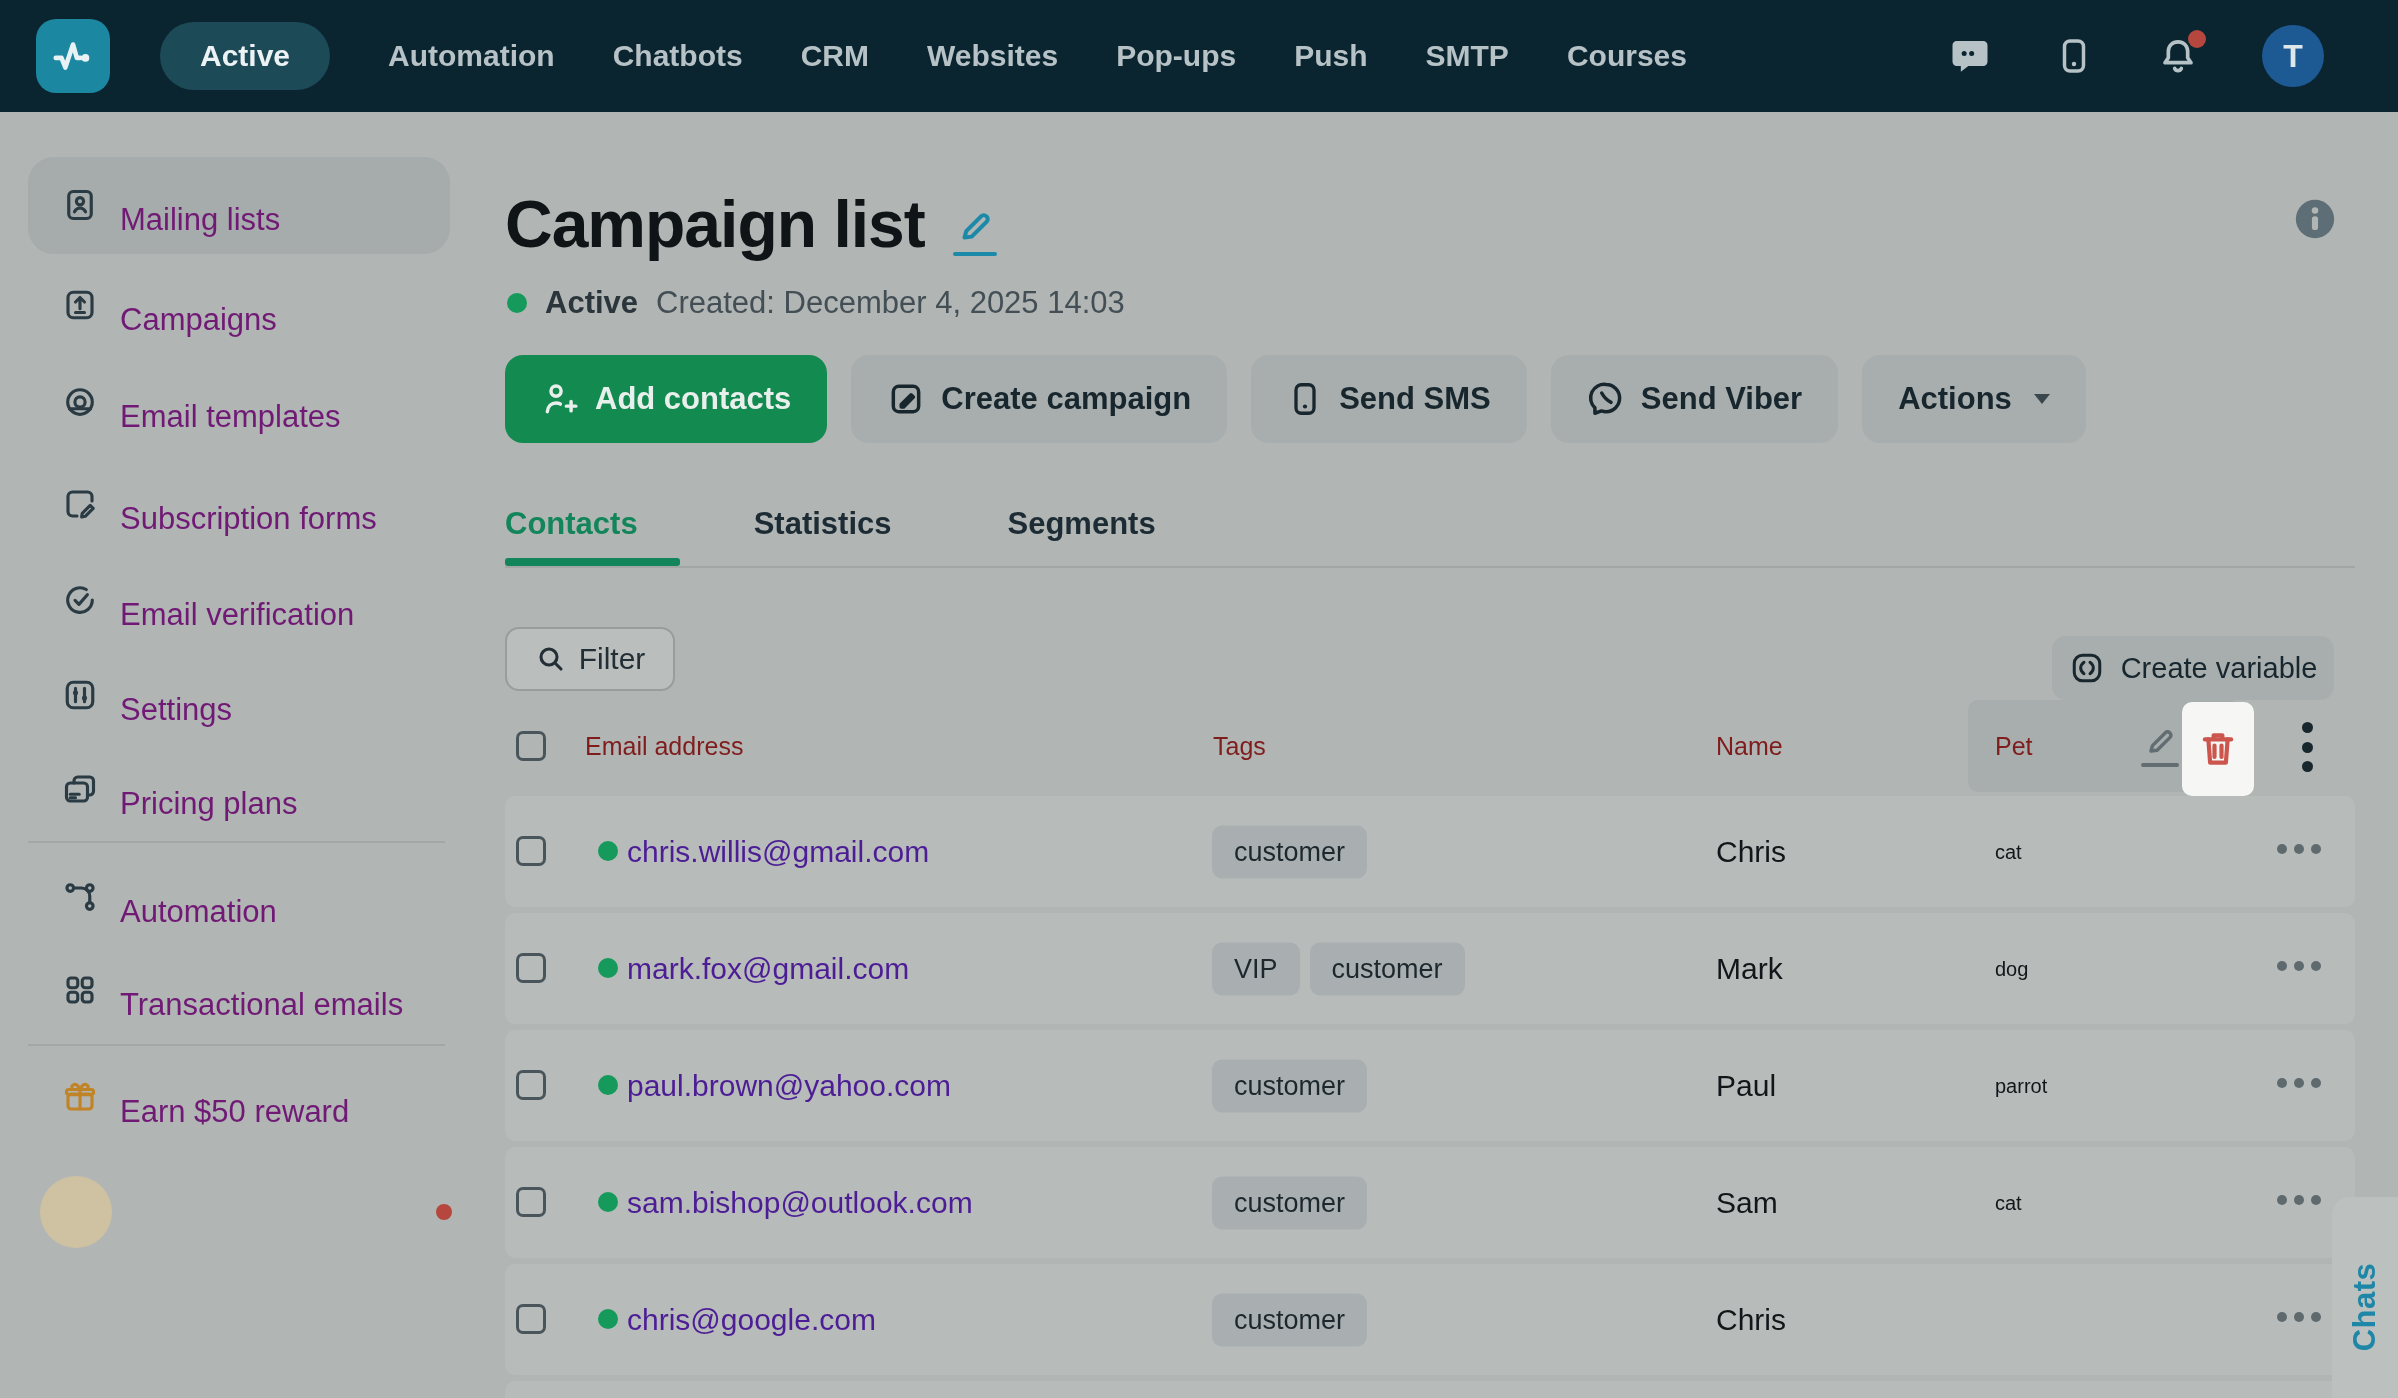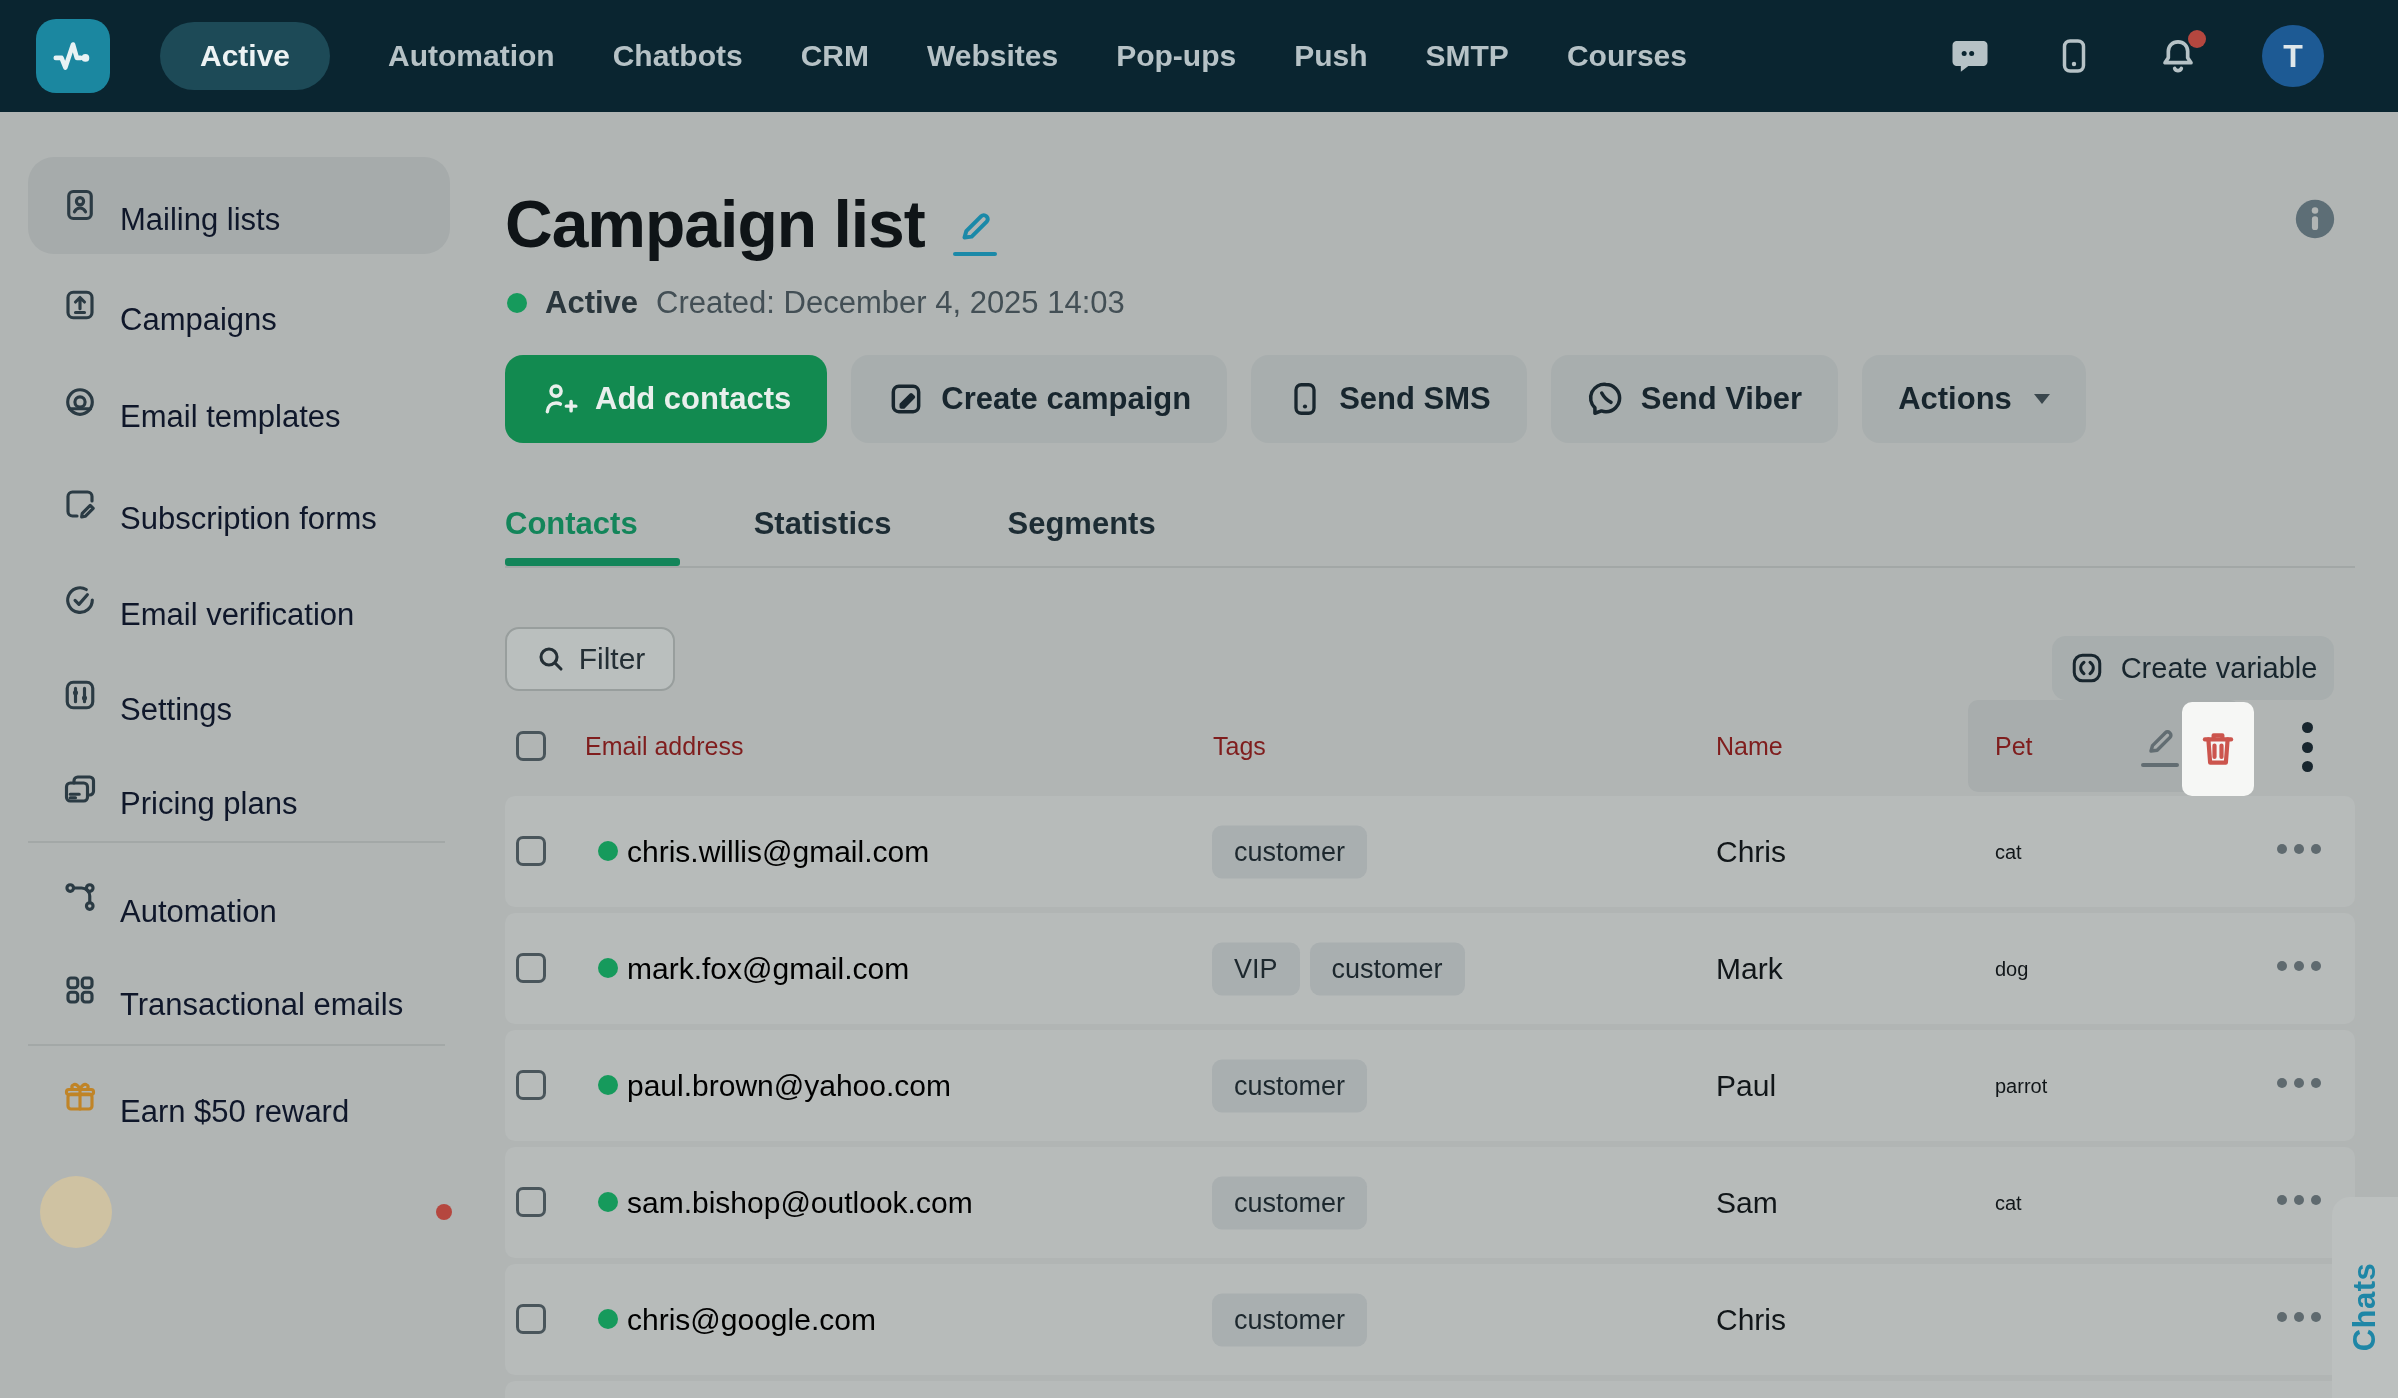--- a/index.html
+++ b/index.html
@@ -34,21 +34,21 @@
   .avatar{
     width:62px; height:62px; border-radius:50%; background:#1d5a94; color:#dfe7ea;
     display:flex; align-items:center; justify-content:center; font-size:32px; font-weight:bold;
   }
   .caret{ width:0; height:0; border-left:9px solid transparent; border-right:9px solid transparent; border-top:11px solid #9fадb1; border-top-color:#9fabb1; }
 
   
   .sidebar{ position:absolute; top:112px; left:0; width:460px; bottom:0; }
   .side-item{ position:absolute; left:28px; width:422px; height:80px; display:flex; align-items:center; cursor:pointer; }
   .side-item .ic{ margin-left:34px; width:36px; height:36px; flex:0 0 auto; display:flex; }
-  .side-item .lbl{ margin-left:22px; font-size:31px; color:#0f172a; white-space:nowrap;margin-top:30px; }
+  .side-item .lbl{ margin-left:22px; font-size:31px; color:#701a75; white-space:nowrap;margin-top:30px; }
   .side-active-bg{ position:absolute; left:28px; top:45px; width:422px; height:97px; background:#a6abab; border-radius:26px; }
   .side-div{ position:absolute; left:28px; width:417px; height:2px; background:#a3a8a7; }
   .reward-circ{ position:absolute; left:40px; top:1064px; width:72px; height:72px; border-radius:50%; background:#cfc2a2; }
   .reward-dot{ position:absolute; left:436px; top:1092px; width:16px; height:16px; border-radius:50%; background:#b5473f; }
 
   
   .page-title-row{ position:absolute; left:505px; top:186px; display:flex; align-items:center; gap:28px; }
   .page-title{ font-size:66px; font-weight:800; color:#0f1417; letter-spacing:-1px; }
   .edit-title{ display:flex; flex-direction:column; align-items:center; cursor:pointer; margin-top:14px; }
   .edit-title .bar{ width:44px; height:4px; background:#1b89a8; margin-top:4px; border-radius:2px; }
@@ -104,21 +104,21 @@
   .spotlight{
     position:absolute; left:1677px; top:2px; width:72px; height:94px; background:#f6f7f5;
     border-radius:10px; display:flex; align-items:center; justify-content:center; z-index:5;
   }
   .kebab{ position:absolute; left:1787px; top:22px; width:30px; height:50px; display:flex; flex-direction:column; align-items:center; justify-content:space-between; cursor:pointer; }
   .kebab i{ width:11px; height:11px; border-radius:50%; background:#18262e; }
 
   .row{ position:absolute; left:505px; width:1850px; height:111px; background:#b7bbba; border-radius:10px; }
   .row .cb{ position:absolute; left:11px; top:40px; }
   .row .gdot{ position:absolute; left:93px; top:45px; }
-  .row .email{ position:absolute; left:122px; top:50%; transform:translateY(-50%); font-size:30px; color:#000000; text-decoration:none; cursor:pointer; }
+  .row .email{ position:absolute; left:122px; top:50%; transform:translateY(-50%); font-size:30px; color:#4c1d95; text-decoration:none; cursor:pointer; }
   .row .chips{ position:absolute; left:707px; top:50%; transform:translateY(-50%); display:flex; gap:10px; }
   .chip{ background:#a9afb0; border-radius:10px; padding:11px 22px; font-size:27px; color:#1d282e; white-space:nowrap; }
   .row .nm{ position:absolute; left:1211px; top:50%; transform:translateY(-50%); font-size:30px; color:#111619; }
   .row .pt{ position:absolute; left:1490px; top:50%; transform:translateY(-50%); font-size:20px; color:#111619; }
   .rowmenu{ position:absolute; left:1772px; top:48px; width:52px; height:14px; display:flex; gap:7px; cursor:pointer; }
   .rowmenu i{ width:10px; height:10px; border-radius:50%; background:#5f6a6f; }
 
   
   .chats-tab{
     position:absolute; left:2332px; top:1197px; width:66px; height:220px;

